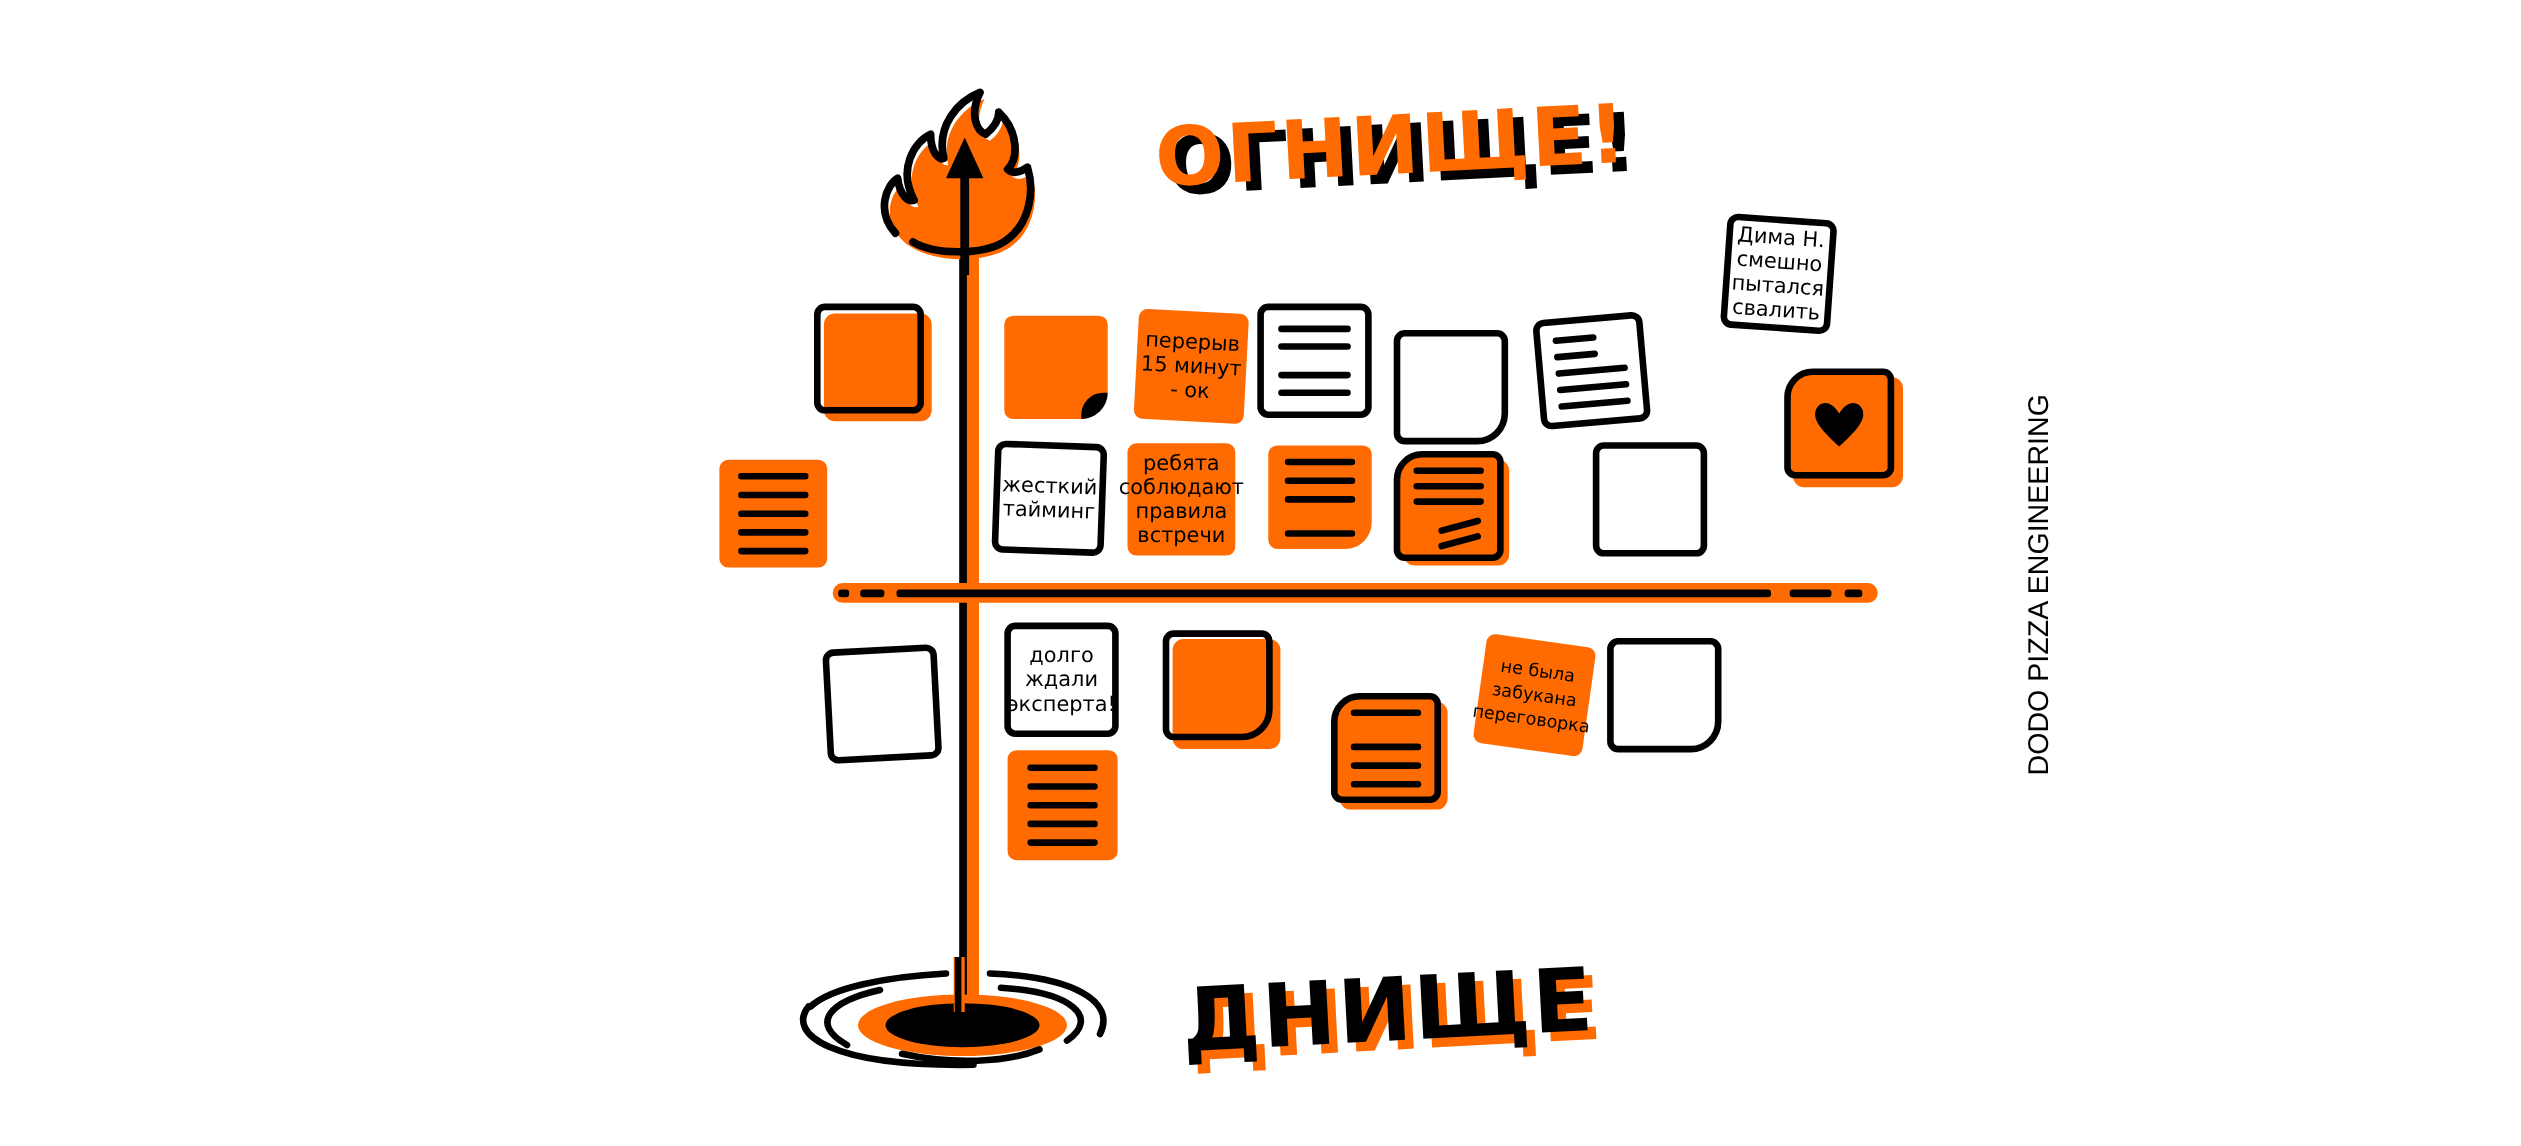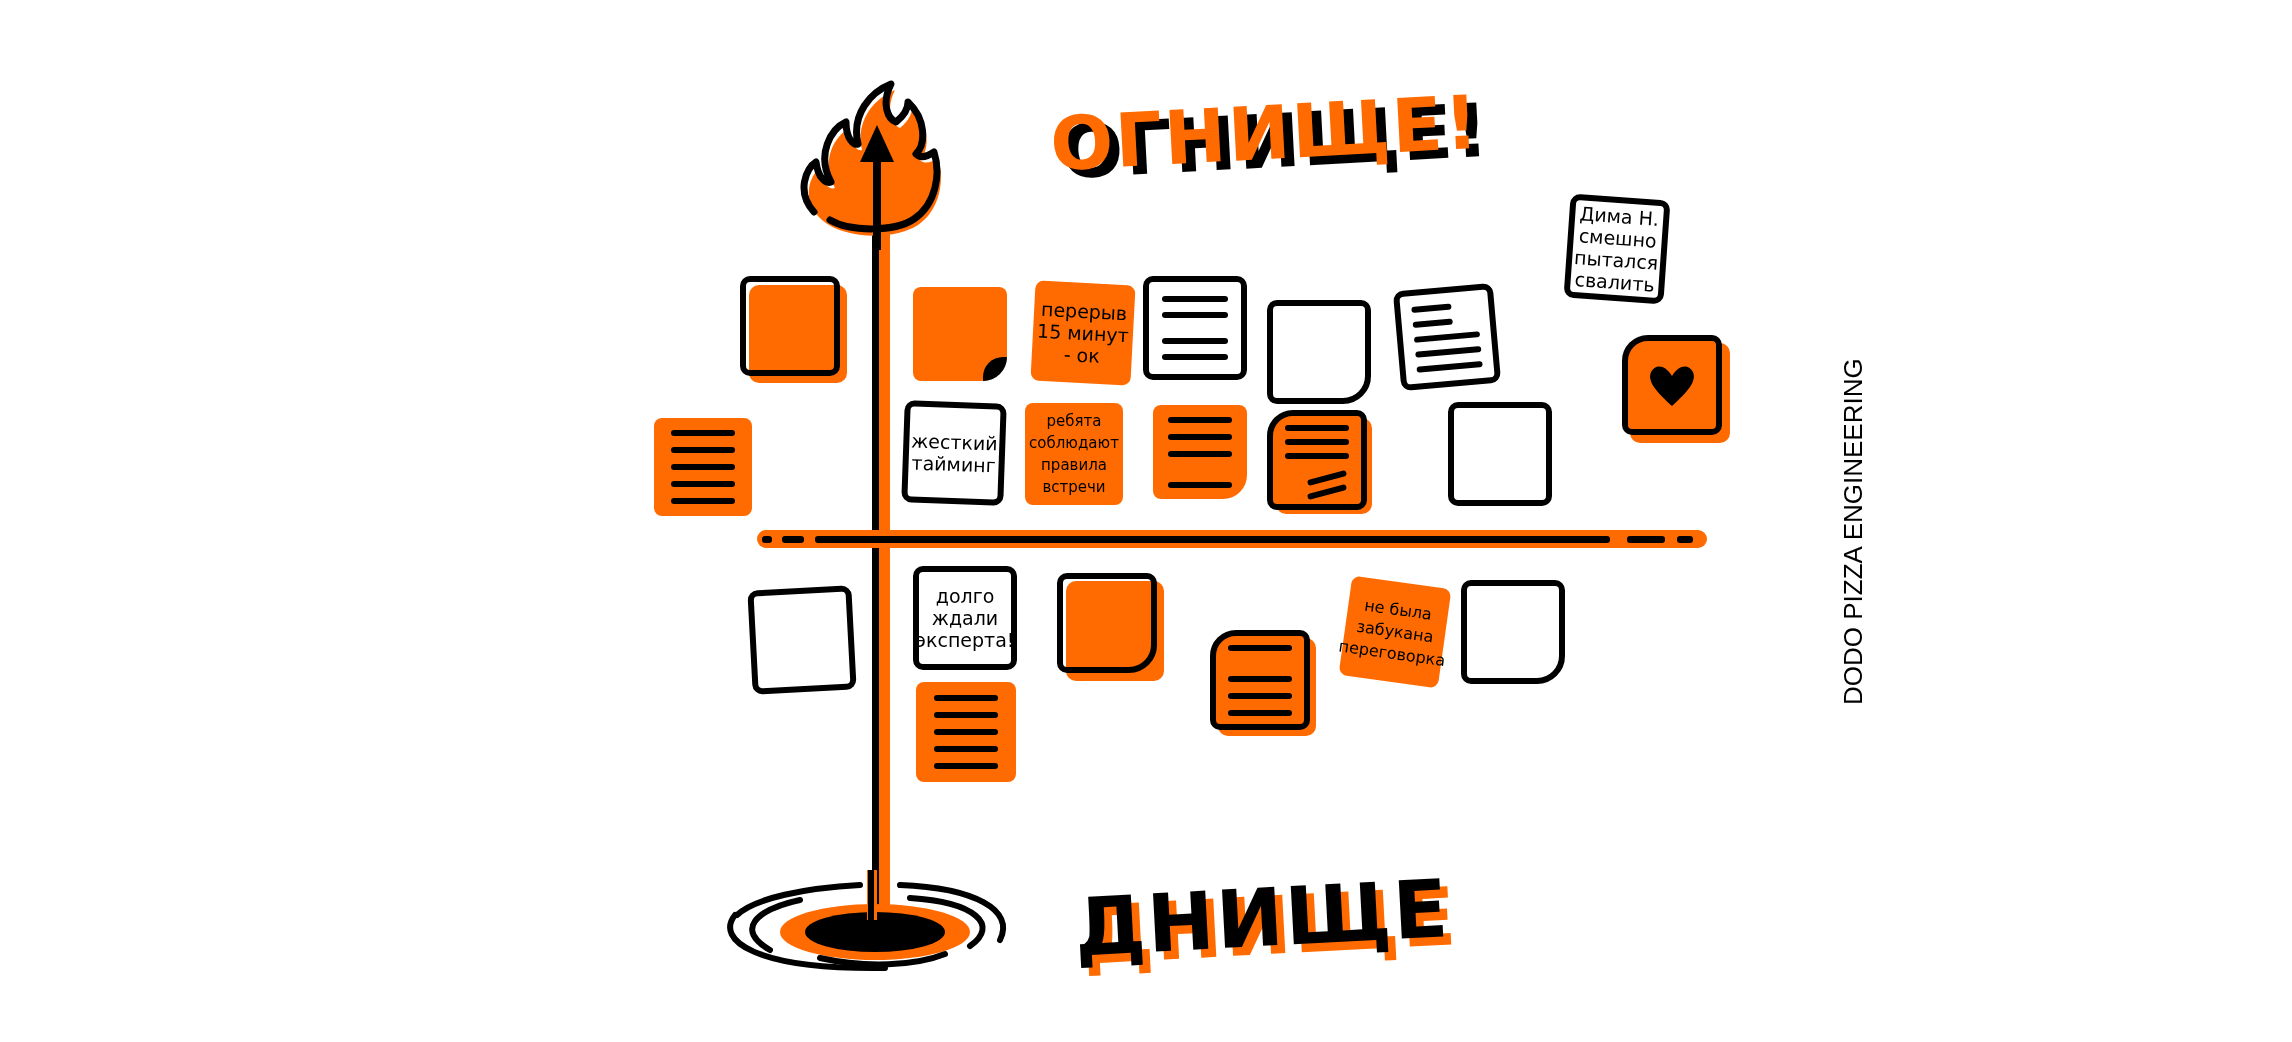--- a/index.html
+++ b/index.html
@@ -118,21 +118,21 @@
       <path d="M25 44 C10 30 0 20 4 10 C8 2 18 2 25 14 C32 2 42 2 46 10 C50 20 40 30 25 44 Z" fill="#000"></path>
     </svg>
 </div>
 
 <div class="note white" style="left:903px; top:402px; width:102px; height:102px; transform:rotate(2deg);">
   <div class="note-text">жесткий
 тайминг</div>
 </div>
 
 <div class="note orange" style="left:1025px; top:403px; width:98px; height:102px;">
-  <div class="note-text" style="font-size:15px;">ребята
+  <div class="note-text" style="font-size:19px;">ребята
 соблюдают
 правила
 встречи</div>
 </div>
 
 <div class="note orange" style="left:1153px; top:405px; width:94px; height:94px; border-bottom-right-radius:24px;">
   <div class="lines" style="width:64px;">
       <span></span>
       <span></span>
       <span></span>

